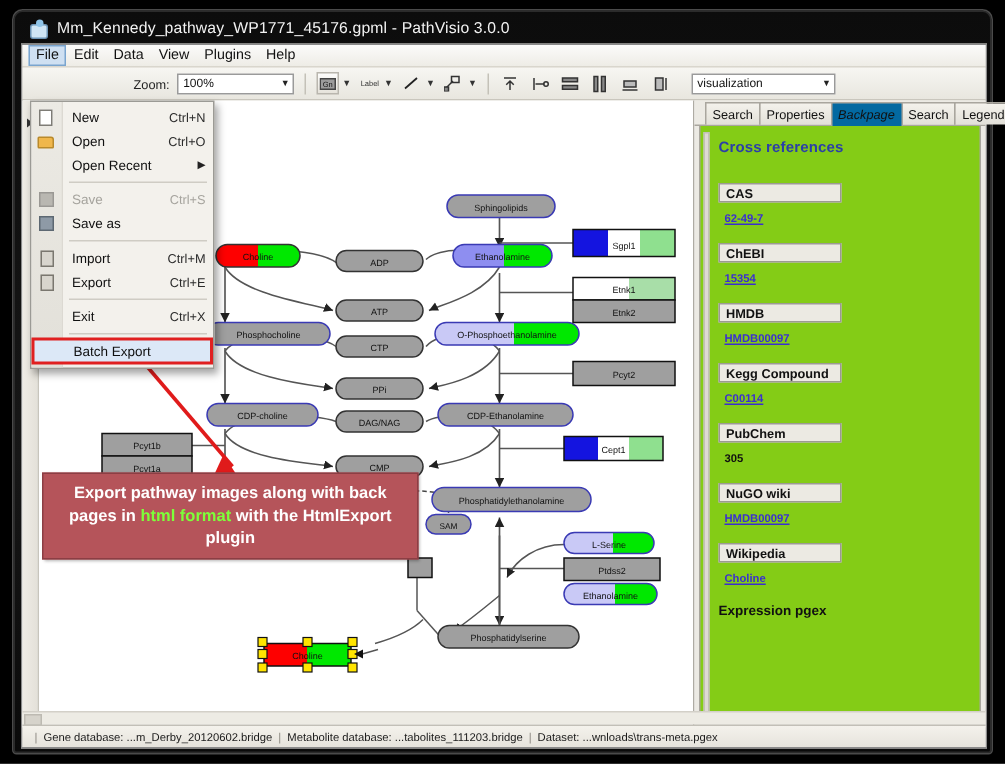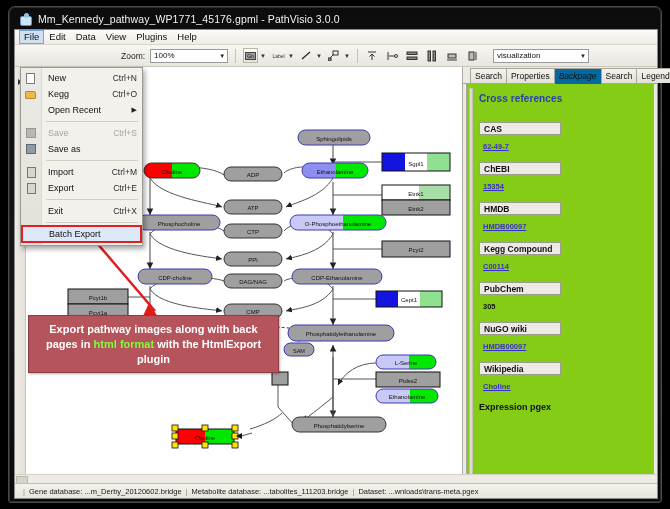--- a/index.html
+++ b/index.html
@@ -75,21 +75,21 @@
   .menu-item.active {
     background: #cfe0f2; border: 1px solid #7aa5cf; padding: 0 4px;
   }
 
   
   .toolbar {
     height: 22px; width: 100%;
     background: linear-gradient(180deg,#f7f6f2,#e8e6df);
     border-bottom: 1px solid #c9c6bd;
     display: flex; align-items: center; gap: 5px;
-    padding-left: 106px;
+    padding-left: 74px;
     position: relative;
   }
   .tb-label { font-size: 8.5px; color: #222; }
   .tb-combo {
     width: 78px; height: 14px; background: #fff;
     border: 1px solid #9a9a9a;
     display: flex; align-items: center; justify-content: space-between;
     padding: 0 2px 0 3px; font-size: 8px; color: #111;
   }
   .tb-combo .arrow { font-size: 6px; color: #222; }
@@ -702,21 +702,21 @@
               <div class="ic-new"></div>
             </div>
           <span class="lbl">New</span>
           <span class="acc">Ctrl+N</span>
         </div>
 
         <div class="dd-row">
           <div class="dd-ico">
               <div class="ic-open"></div>
             </div>
-          <span class="lbl">Kegg</span>
+          <span class="lbl">Open</span>
           <span class="acc">Ctrl+O</span>
         </div>
 
         <div class="dd-row">
           <span class="lbl">Open Recent</span>
           <span class="sub">▶</span>
         </div>
 
         <div class="dd-sep"></div>
 

